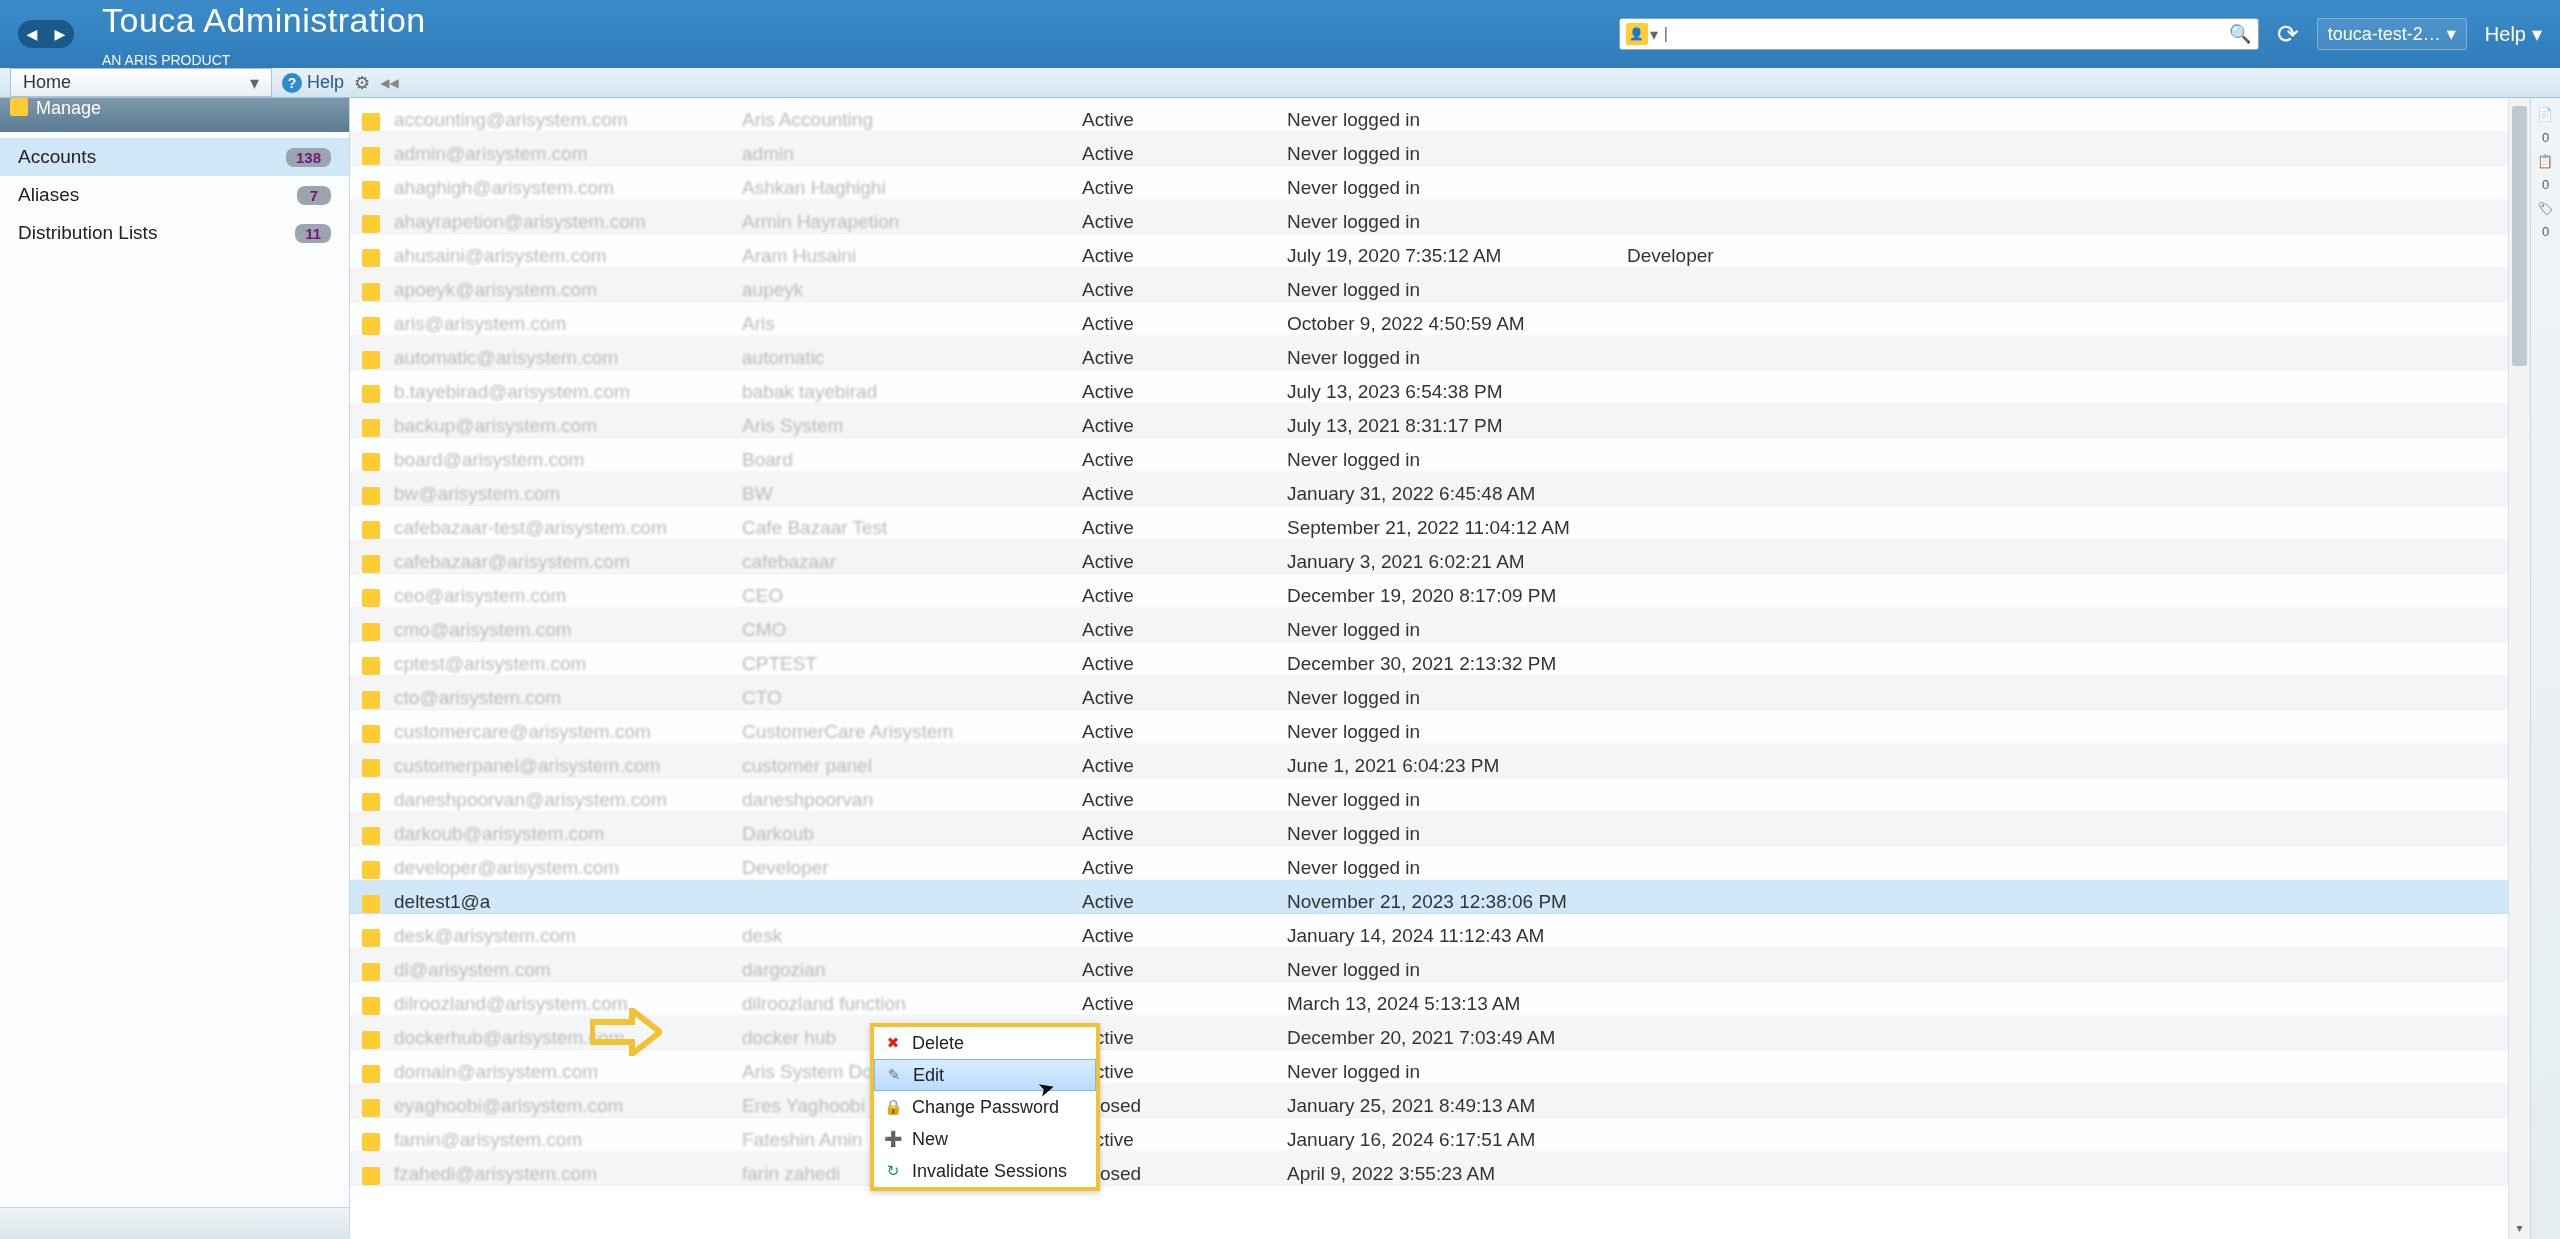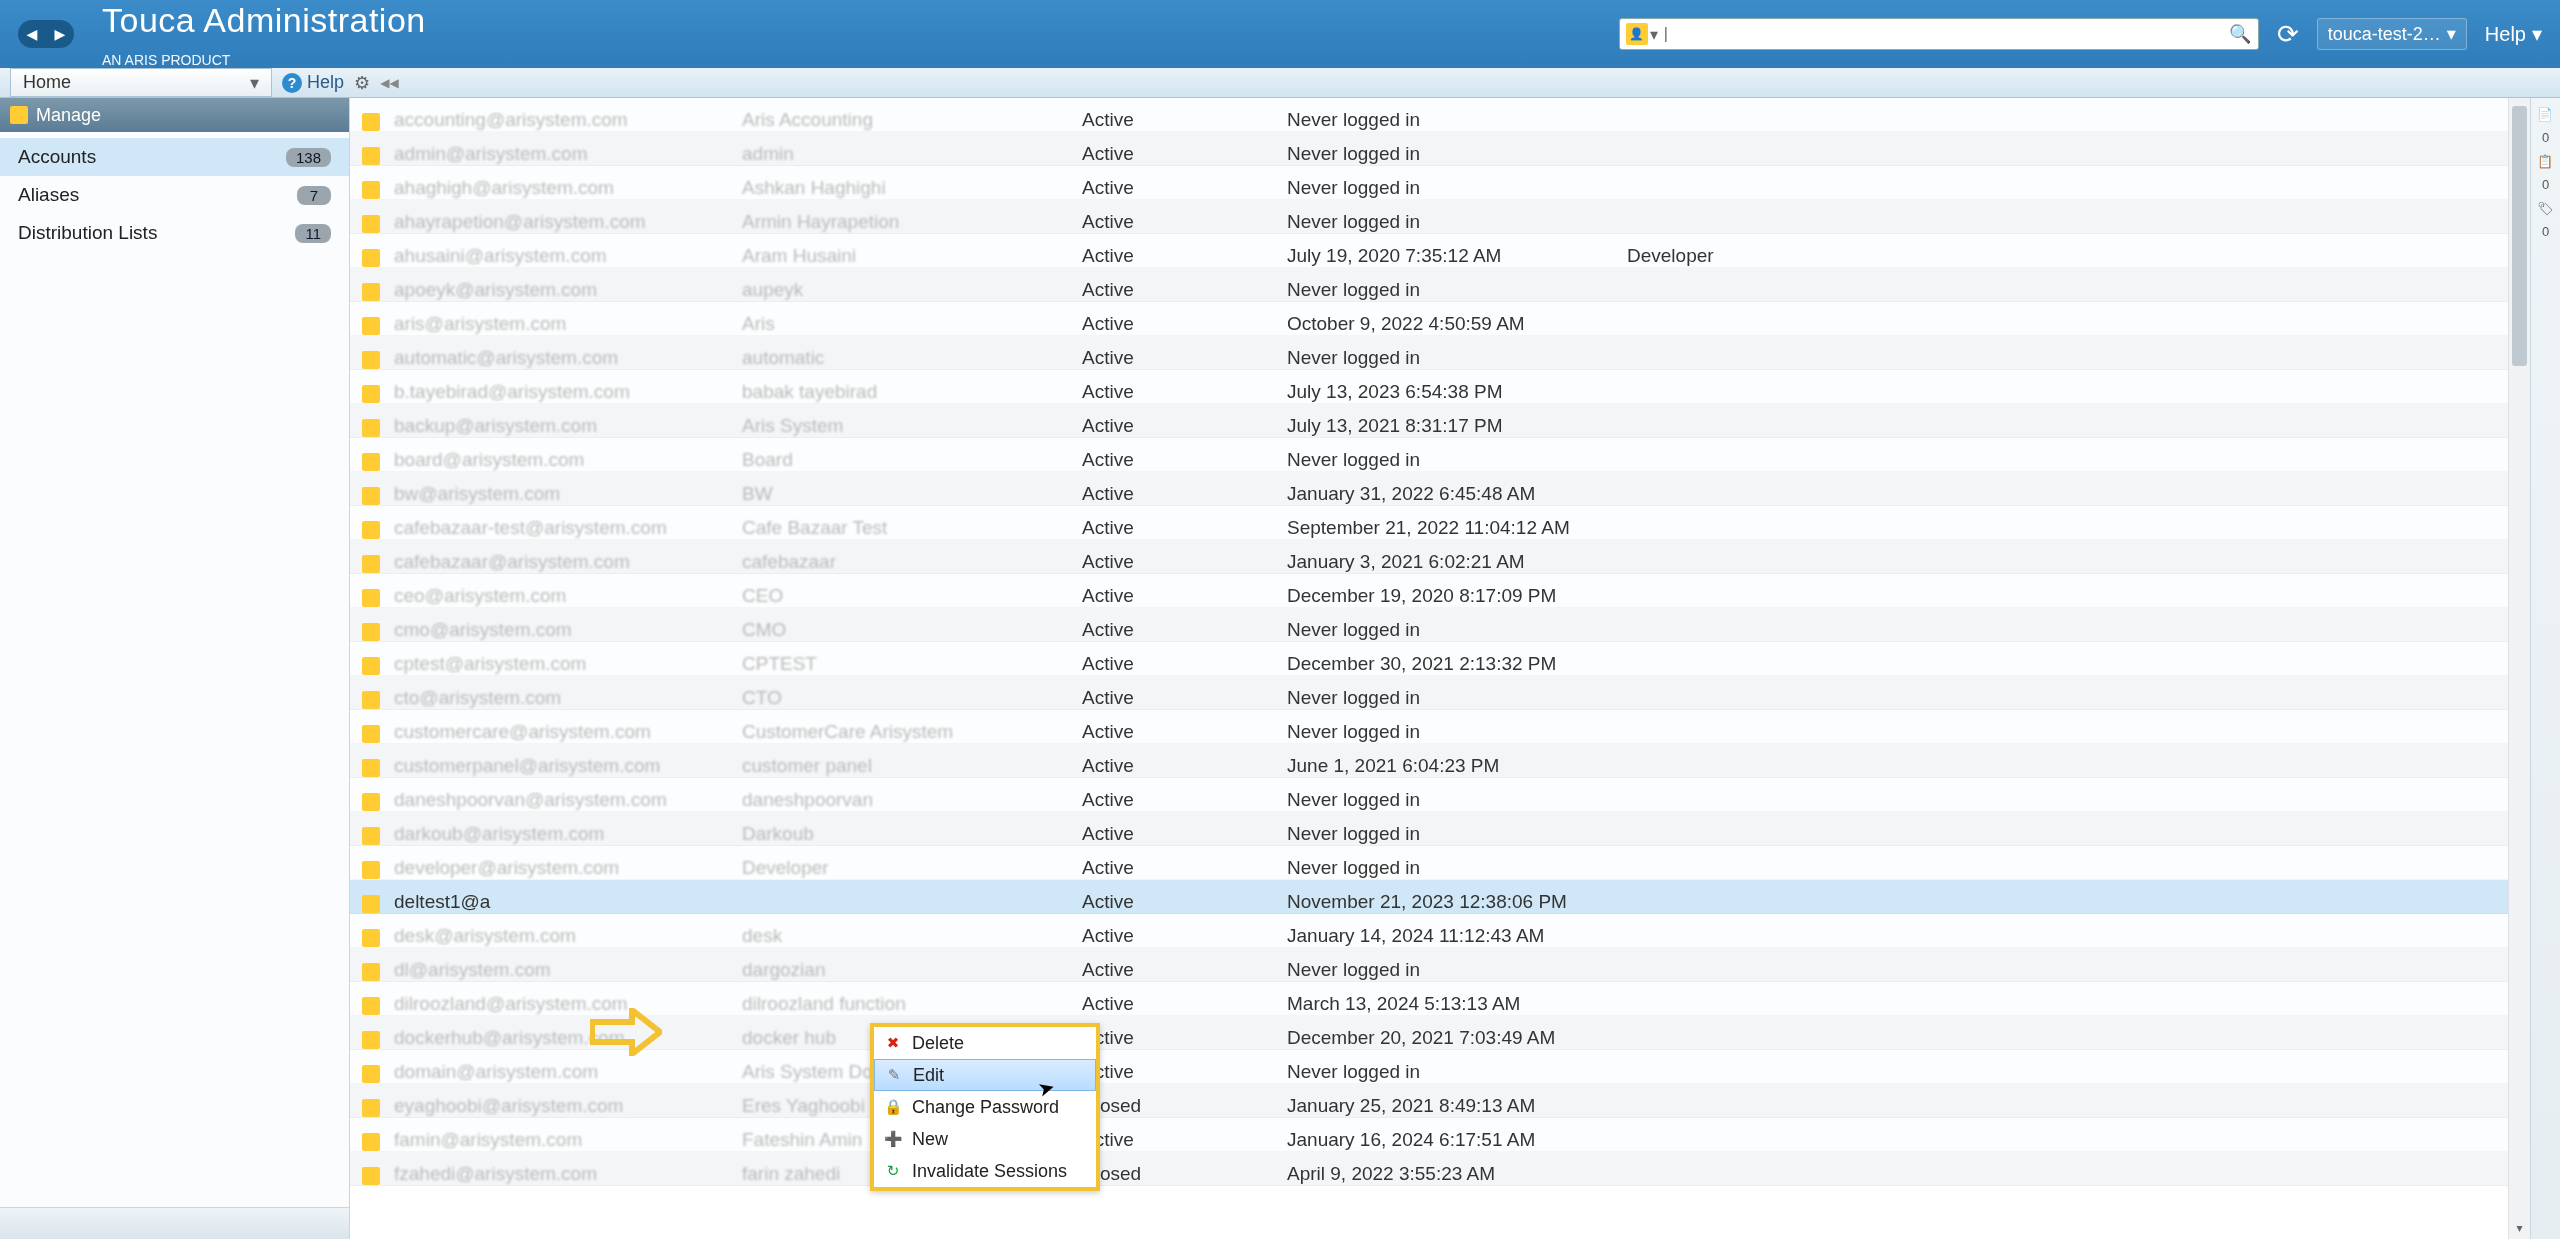--- a/index.html
+++ b/index.html
@@ -49,29 +49,29 @@
 .tb-right { display:flex; align-items:center; gap:10px; padding:0 10px; }
 .help-btn { display:flex; align-items:center; gap:5px; font-size:18px; color:#2a5a8a; }
 .help-ic-round { width:20px; height:20px; border-radius:50%; background:#2d8ccf; color:#fff; display:flex; align-items:center; justify-content:center; font-size:14px; font-weight:bold; }
 .gear-ic { font-size:18px; color:#666; }
 .collapse-ic { font-size:12px; color:#888; }
 
 
 .main { display: flex; height: calc(100% - 98px); }
 .sidebar { width: 350px; border-right:1px solid #c9d6df; background:#fafcfd; display:flex; flex-direction:column; }
 .side-header {
-  height: 34px; background: linear-gradient(to bottom,#7d98ab,#5a7c95); color:#fff; display:flex; align-items:center; padding:0 10px; font-size:18px; gap:8px;
+  height: 34px; background: linear-gradient(to bottom,#7d98ab,#5a7c95); color:#fff; display:flex; align-items:flex-start; padding:0 10px; font-size:18px; gap:8px;
 }
 .side-header .uic { width:18px; height:18px; background:#fc3; border-radius:2px; }
 .side-list { padding: 6px 0; }
 .side-item {
   height: 38px; display:flex; align-items:center; padding:0 18px; font-size:19px; color:#222; justify-content:space-between;
 }
 .side-item.active { background:#cfe7f7; }
-.badge { background:#9aa5ad; color:#0f172a; border-radius:8px; padding:1px 10px; font-size:15px; font-weight:normal; min-width:34px; text-align:center;}
+.badge { background:#9aa5ad; color:#701a75; border-radius:8px; padding:1px 10px; font-size:15px; font-weight:bold; min-width:34px; text-align:center;}
 .side-footer { margin-top:auto; height:32px; background:linear-gradient(to bottom,#eef3f6,#dbe5ec); border-top:1px solid #c9d6df; }
 
 
 .content { flex:1; position:relative; background:#fff; overflow:hidden; }
 .grid { height:100%; overflow:hidden; position:relative; }
 .grid-body { position:absolute; inset:0; overflow:hidden; }
 .row { height:34px; display:flex; align-items:flex-end; font-size:19px; color:#333; border-bottom:1px solid rgba(0,0,0,0.03); }
 .row:nth-child(odd){ background:#fcfdfe; }
 .row:nth-child(even){ background:#f3f5f7; }
 .row.selected { background:#cfe7f7 !important; }

